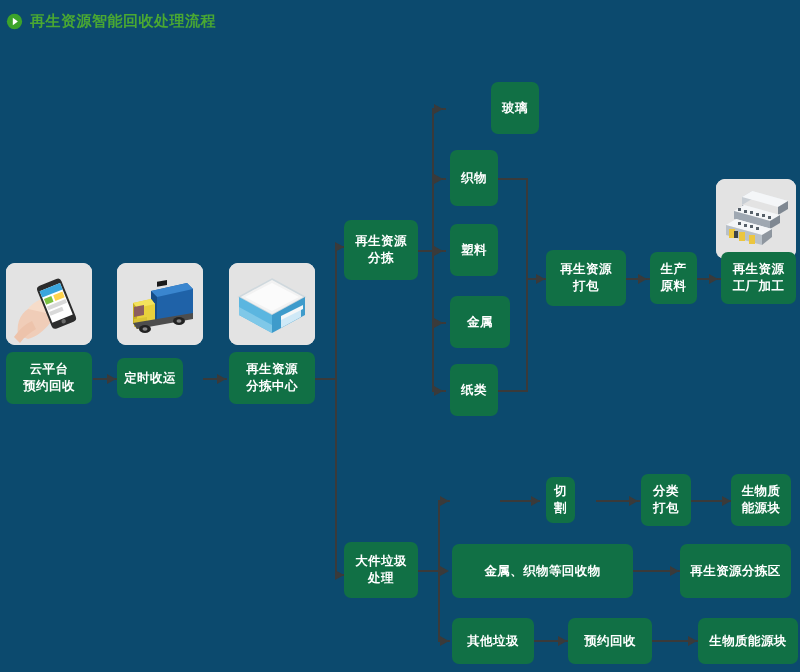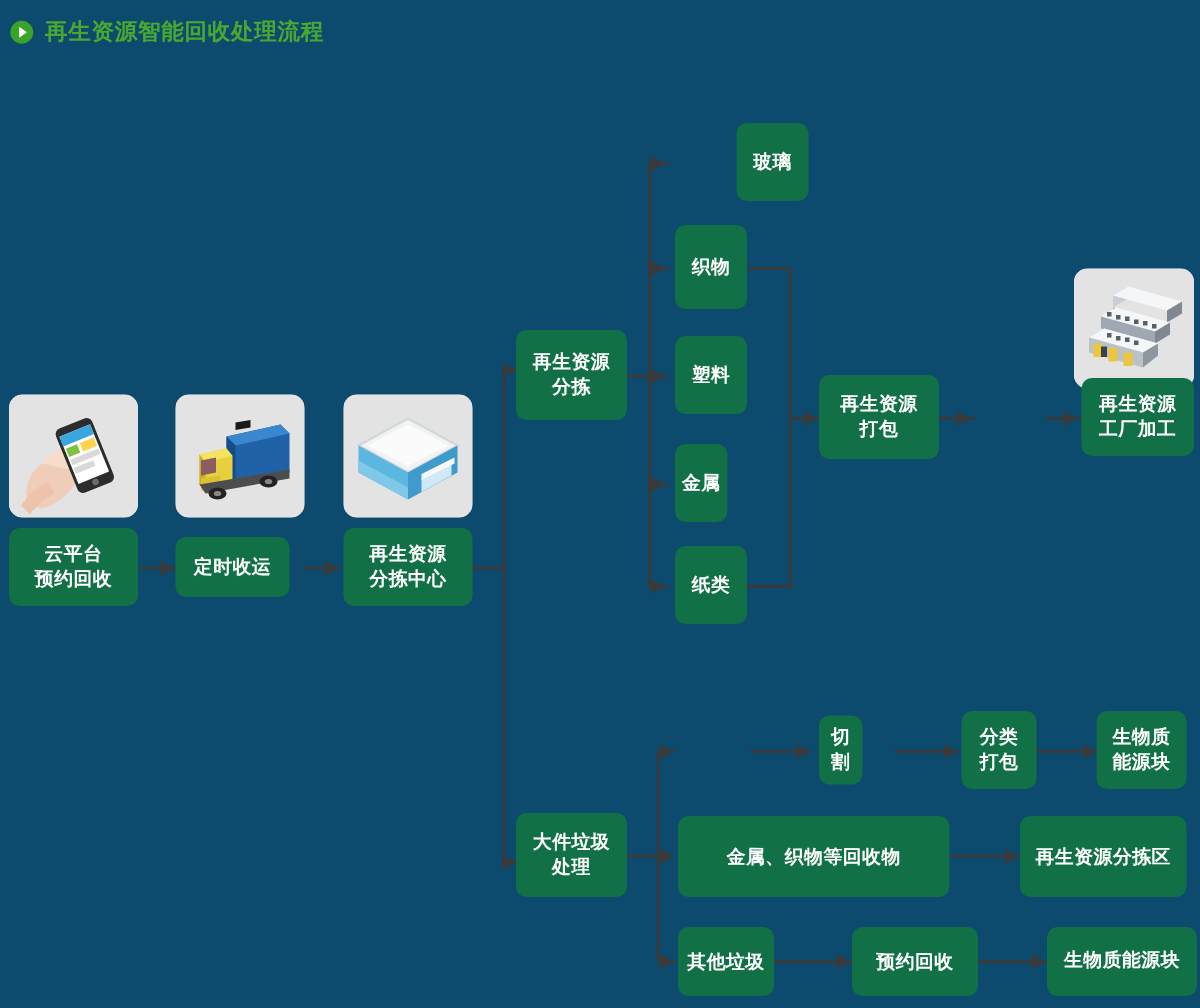--- a/index.html
+++ b/index.html
@@ -278,21 +278,21 @@
         <rect x="18" y="52" width="4" height="7" fill="#3c4249"></rect>
       </g>
     </svg>
   </div>
 
   <div class="node" style="left:6px; top:352px; width:86px; height:52px;">
     <span>云平台
 预约回收</span>
   </div>
 
-  <div class="node" style="left:117px; top:358px; width:76px; height:40px;">
+  <div class="node" style="left:117px; top:358px; width:66px; height:40px;">
     <span>定时收运</span>
   </div>
 
   <div class="node" style="left:229px; top:352px; width:86px; height:52px;">
     <span>再生资源
 分拣中心</span>
   </div>
 
   <div class="node" style="left:344px; top:220px; width:74px; height:60px;">
     <span>再生资源
@@ -304,33 +304,37 @@
   </div>
 
   <div class="node" style="left:450px; top:224px; width:48px; height:52px;">
     <span>塑料</span>
   </div>
 
   <div class="node" style="left:450px; top:150px; width:48px; height:56px;">
     <span>织物</span>
   </div>
 
-  <div class="node" style="left:450px; top:296px; width:35px; height:52px;">
+  <div class="node" style="left:450px; top:296px; width:60px; height:52px;">
     <span>金属</span>
   </div>
 
   <div class="node" style="left:450px; top:364px; width:48px; height:52px;">
     <span>纸类</span>
   </div>
 
   <div class="node" style="left:546px; top:250px; width:80px; height:56px;">
     <span>再生资源
 打包</span>
   </div>
 
+  <div class="node" style="left:650px; top:252px; width:47px; height:52px;">
+    <span>生产
+原料</span>
+  </div>
 
   <div class="node" style="left:721px; top:252px; width:75px; height:52px;">
     <span>再生资源
 工厂加工</span>
   </div>
 
   <div class="node" style="left:344px; top:542px; width:74px; height:56px;text-align:center;">
     <span>大件垃圾
 处理</span>
   </div>
@@ -351,25 +355,25 @@
 
   <div class="node" style="left:731px; top:474px; width:60px; height:52px;">
     <span>生物质
 能源块</span>
   </div>
 
   <div class="node" style="left:680px; top:544px; width:111px; height:54px;">
     <span>再生资源分拣区</span>
   </div>
 
-  <div class="node" style="left:452px; top:618px; width:64px; height:46px;text-align:center;">
+  <div class="node" style="left:452px; top:618px; width:82px; height:46px;text-align:center;">
     <span>其他垃圾</span>
   </div>
 
   <div class="node" style="left:568px; top:618px; width:84px; height:46px;">
     <span>预约回收</span>
   </div>
 
-  <div class="node" style="left:698px; top:618px; width:100px; height:46px;font-family:Liberation Mono, monospace;">
+  <div class="node" style="left:698px; top:618px; width:100px; height:46px;">
     <span>生物质能源块</span>
   </div>
 
 </div>
 
 </body></html>

